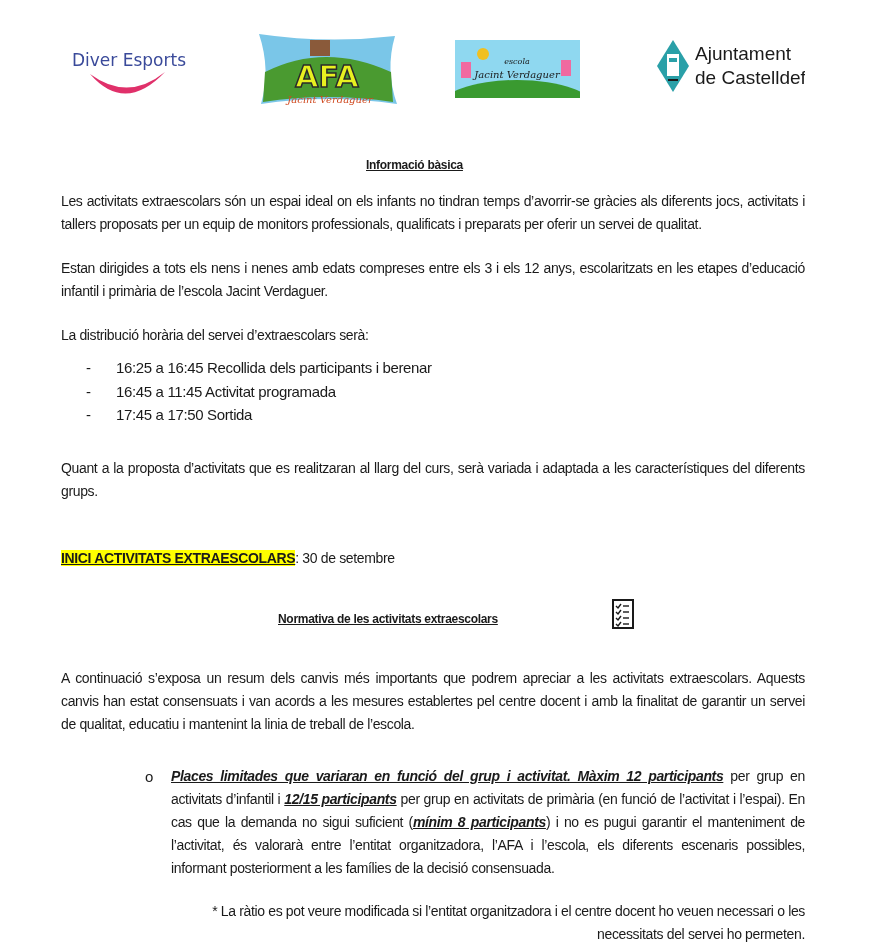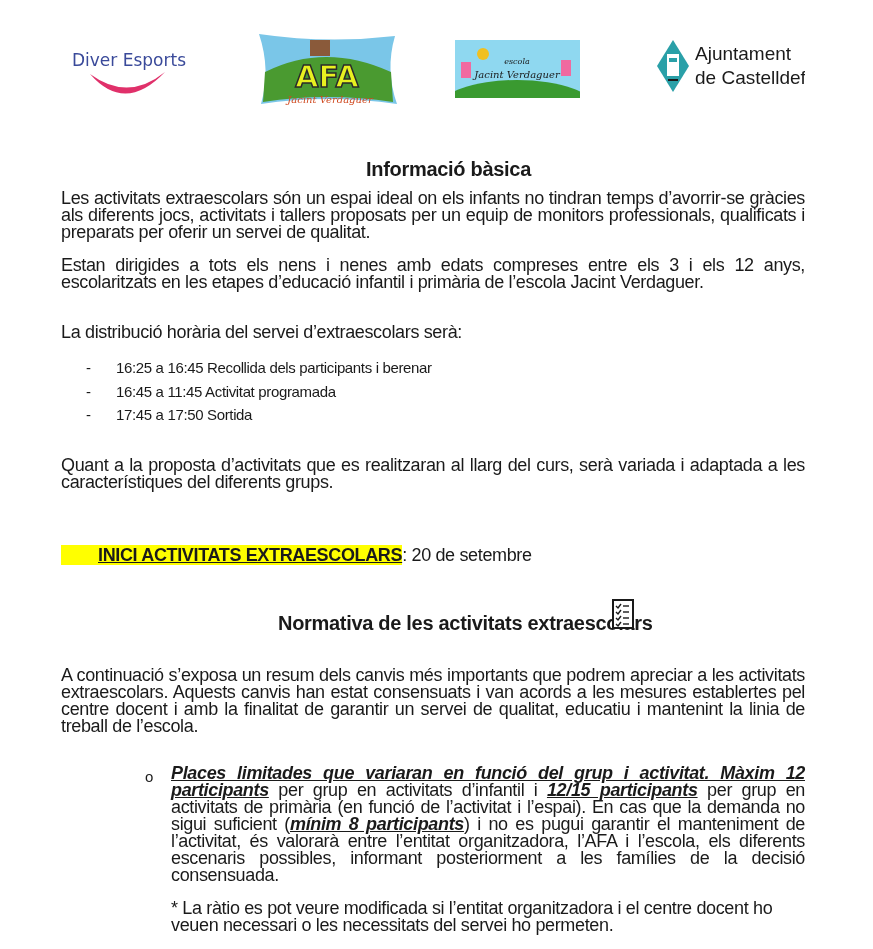--- a/index.html
+++ b/index.html
@@ -5,27 +5,27 @@
   html, body { margin:0; padding:0; background:#ffffff; }
   body { width:873px; height:949px; overflow:hidden; position:relative;
          font-family:"Liberation Sans Narrow","Liberation Sans", sans-serif; color:#1a1a1a; }
   .page { position:absolute; left:0; top:0; width:873px; height:948px; }
   .logos { position:absolute; top:30px; left:0; width:873px; height:80px; }
   .logo { position:absolute; }
   #logo-diver { left:70px; top:14px; width:125px; height:60px; }
   #logo-afa { left:255px; top:2px; width:145px; height:75px; }
   #logo-escola { left:455px; top:10px; width:125px; height:58px; }
   #logo-ajunt { left:655px; top:8px; width:150px; height:60px; }
-  .txt { position:absolute; left:61px; width:744px; font-size:18px; line-height:17px;
+  .txt { position:absolute; left:61px; width:744px; font-size:14px; line-height:23px;
          text-align:justify; letter-spacing:-0.35px; }
-  .heading { position:absolute; font-weight:bold; font-size:20px;
+  .heading { position:absolute; font-weight:bold; text-decoration:underline; font-size:12px;
              letter-spacing:-0.3px; }
   .list { position:absolute; left:86px; font-size:15px; line-height:23.5px; letter-spacing:-0.35px; }
   .list .dash { display:inline-block; width:30px; }
-  .hl { background:#ffff00; font-weight:bold; text-decoration:underline;padding-left:37px; }
+  .hl { background:#ffff00; font-weight:bold; text-decoration:underline; }
   .bullet { position:absolute; left:145px; top:768px; font-size:15px; }
   .bu { font-weight:bold; text-decoration:underline;font-style:italic; }
   .checklist { position:absolute; left:612px; top:599px; width:22px; height:30px; }
 </style>
 </head>
 <body>
 
 <div class="page">
 
   <div class="logos">
@@ -70,21 +70,21 @@
   <div class="txt" style="top:324px;">La distribució horària del servei d’extraescolars serà:</div>
 
   <div class="list" style="top:356px;">
     <div><span class="dash">-</span><span>16:25 a 16:45 Recollida dels participants i berenar</span></div>
     <div><span class="dash">-</span><span>16:45 a 11:45 Activitat programada</span></div>
     <div><span class="dash">-</span><span>17:45 a 17:50 Sortida</span></div>
   </div>
 
   <div class="txt" style="top:457px;">Quant a la proposta d’activitats que es realitzaran al llarg del curs, serà variada i adaptada a les característiques del diferents grups.</div>
 
-  <div class="txt" style="top:547px;"><span class="hl">INICI ACTIVITATS EXTRAESCOLARS</span><span>: 20 de setembre</span></div>
+  <div class="txt" style="top:547px;"><span class="hl">INICI ACTIVITATS EXTRAESCOLARS</span><span>: 30 de setembre</span></div>
 
   <div class="heading" style="left:278px; top:612px;">Normativa de les activitats extraescolars</div>
 
   <svg class="checklist" viewBox="0 0 22 30">
     <rect x="1" y="1" width="20" height="28" fill="#ffffff" stroke="#1a1a1a" stroke-width="2"></rect>
     <g stroke="#1a1a1a" stroke-width="1.4" fill="none">
       <path d="M4 7 l2 2 l3 -4"></path>
         <line x1="11" y1="7" x2="17" y2="7"></line>
       <path d="M4 13 l2 2 l3 -4"></path>
         <line x1="11" y1="13" x2="17" y2="13"></line>
@@ -92,15 +92,15 @@
         <line x1="11" y1="19" x2="17" y2="19"></line>
       <path d="M4 25 l2 2 l3 -4"></path>
         <line x1="11" y1="25" x2="17" y2="25"></line>
     </g>
   </svg>
 
   <div class="txt" style="top:667px;">A continuació s’exposa un resum dels canvis més importants que podrem apreciar a les activitats extraescolars. Aquests canvis han estat consensuats i van acords a les mesures establertes pel centre docent i amb la finalitat de garantir un servei de qualitat, educatiu i mantenint la linia de treball de l’escola.</div>
 
   <div class="bullet">o</div>
   <div class="txt" style="left:171px; width:634px; top:765px;"><span class="bu">Places limitades que variaran en funció del grup i activitat. Màxim 12 participants</span><span> per grup en activitats d’infantil i </span><span class="bu">12/15 participants</span><span> per grup en activitats de primària (en funció de l’activitat i l’espai). En cas que la demanda no sigui suficient (</span><span class="bu">mínim 8 participants</span><span>) i no es pugui garantir el manteniment de l’activitat, és valorarà entre l’entitat organitzadora, l’AFA i l’escola, els diferents escenaris possibles, informant posteriorment a les famílies de la decisió consensuada.</span></div>
-  <div class="txt" style="left:171px; width:634px; top:900px; text-align:left;">* La ràtio es pot veure modificada si l’entitat organitzadora i el centre docent ho veuen necessari o les necessitats del servei ho permeten.</div>
+  <div class="txt" style="left:171px; width:634px; top:900px; text-align:right;">* La ràtio es pot veure modificada si l’entitat organitzadora i el centre docent ho veuen necessari o les necessitats del servei ho permeten.</div>
 
 </div>
 
 </body></html>

